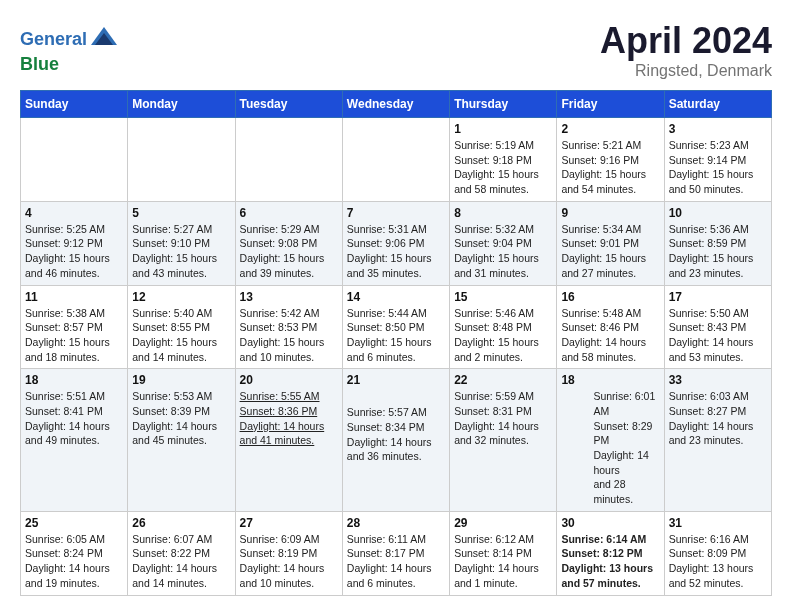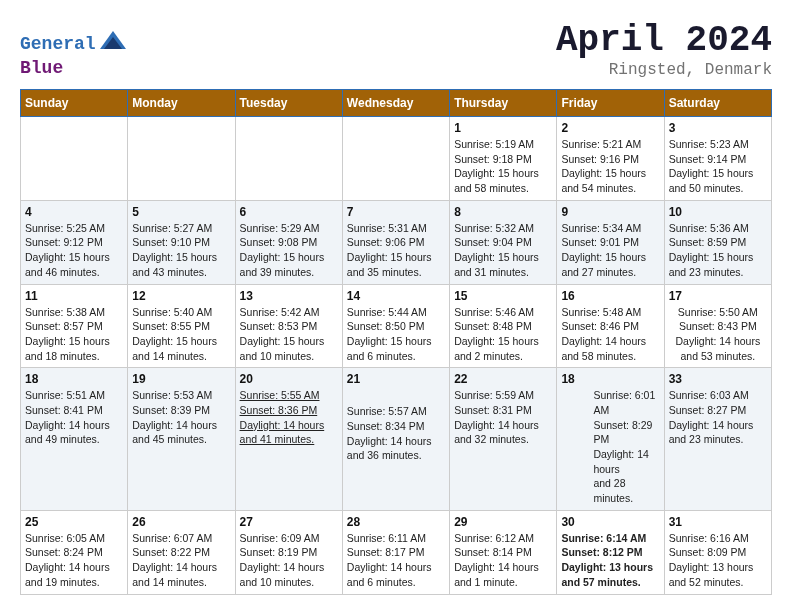--- a/index.html
+++ b/index.html
@@ -6,23 +6,22 @@
     body {
       font-family: Arial, sans-serif;
       background: #fff;
       width: 792px;
       min-height: 612px;
       padding: 20px;
     }
     .header {
       display: flex;
       justify-content: space-between;
-      align-items: flex-end;
+      align-items: center;
       margin-bottom: 10px;
-      font-family: Liberation Mono, monospace;
     }
     .logo {
       display: flex;
       align-items: center;
     }
     .logo-text {
       font-size: 18px;
       font-weight: bold;
       color: #1a1a2e;
       line-height: 1.1;
@@ -46,21 +45,21 @@
     .subtitle {
       font-size: 16px;
       color: #737373;
     }
     table {
       width: 100%;
       border-collapse: collapse;
       font-size: 11px;
     }
     thead tr {
-      background: #a16207;
+      background: #1d4ed8;
       color: #fff;
     }
     thead th {
       padding: 6px 4px;
       text-align: left;
       font-size: 12px;
       font-weight: bold;
       border: 1px solid #2e6db4;
     }
     tbody td {
@@ -94,21 +93,21 @@
 <body>
 
 <div class="header">
   <div class="logo">
     <div>
       <div class="logo-text">
         <span>General</span><svg class="logo-icon" viewBox="0 0 30 30" width="28" height="28" style="vertical-align:middle;display:inline-block;">
           <polygon points="15,2 28,20 2,20" fill="#2e6db4"></polygon>
           <polygon points="15,8 24,20 6,20" fill="#1a3a6e"></polygon>
         </svg>
-        <br><span style="color:#701a75;">Blue</span>
+        <br><span style="color:#15803d;">Blue</span>
       </div>
     </div>
   </div>
   <div class="title-block">
     <div class="main-title">April 2024</div>
     <div class="subtitle">Ringsted, Denmark</div>
   </div>
 </div>
 
 <table>
@@ -240,21 +239,21 @@
         </td>
         <td>
           <div class="day-num">16</div>
           <div class="day-info" style="white-space: pre-line;">Sunrise: 5:48 AM
 Sunset: 8:46 PM
 Daylight: 14 hours
 and 58 minutes.</div>
         </td>
         <td>
           <div class="day-num">17</div>
-          <div class="day-info" style="white-space: pre-line; text-align: center;">Sunrise: 5:50 AM
+          <div class="day-info" style="white-space: pre-line;">Sunrise: 5:50 AM
 Sunset: 8:43 PM
 Daylight: 14 hours
 and 53 minutes.</div>
         </td>
       </tr>
       <tr>
         <td>
           <div class="day-num">18</div>
           <div class="day-info" style="white-space: pre-line;">Sunrise: 5:51 AM
 Sunset: 8:41 PM

